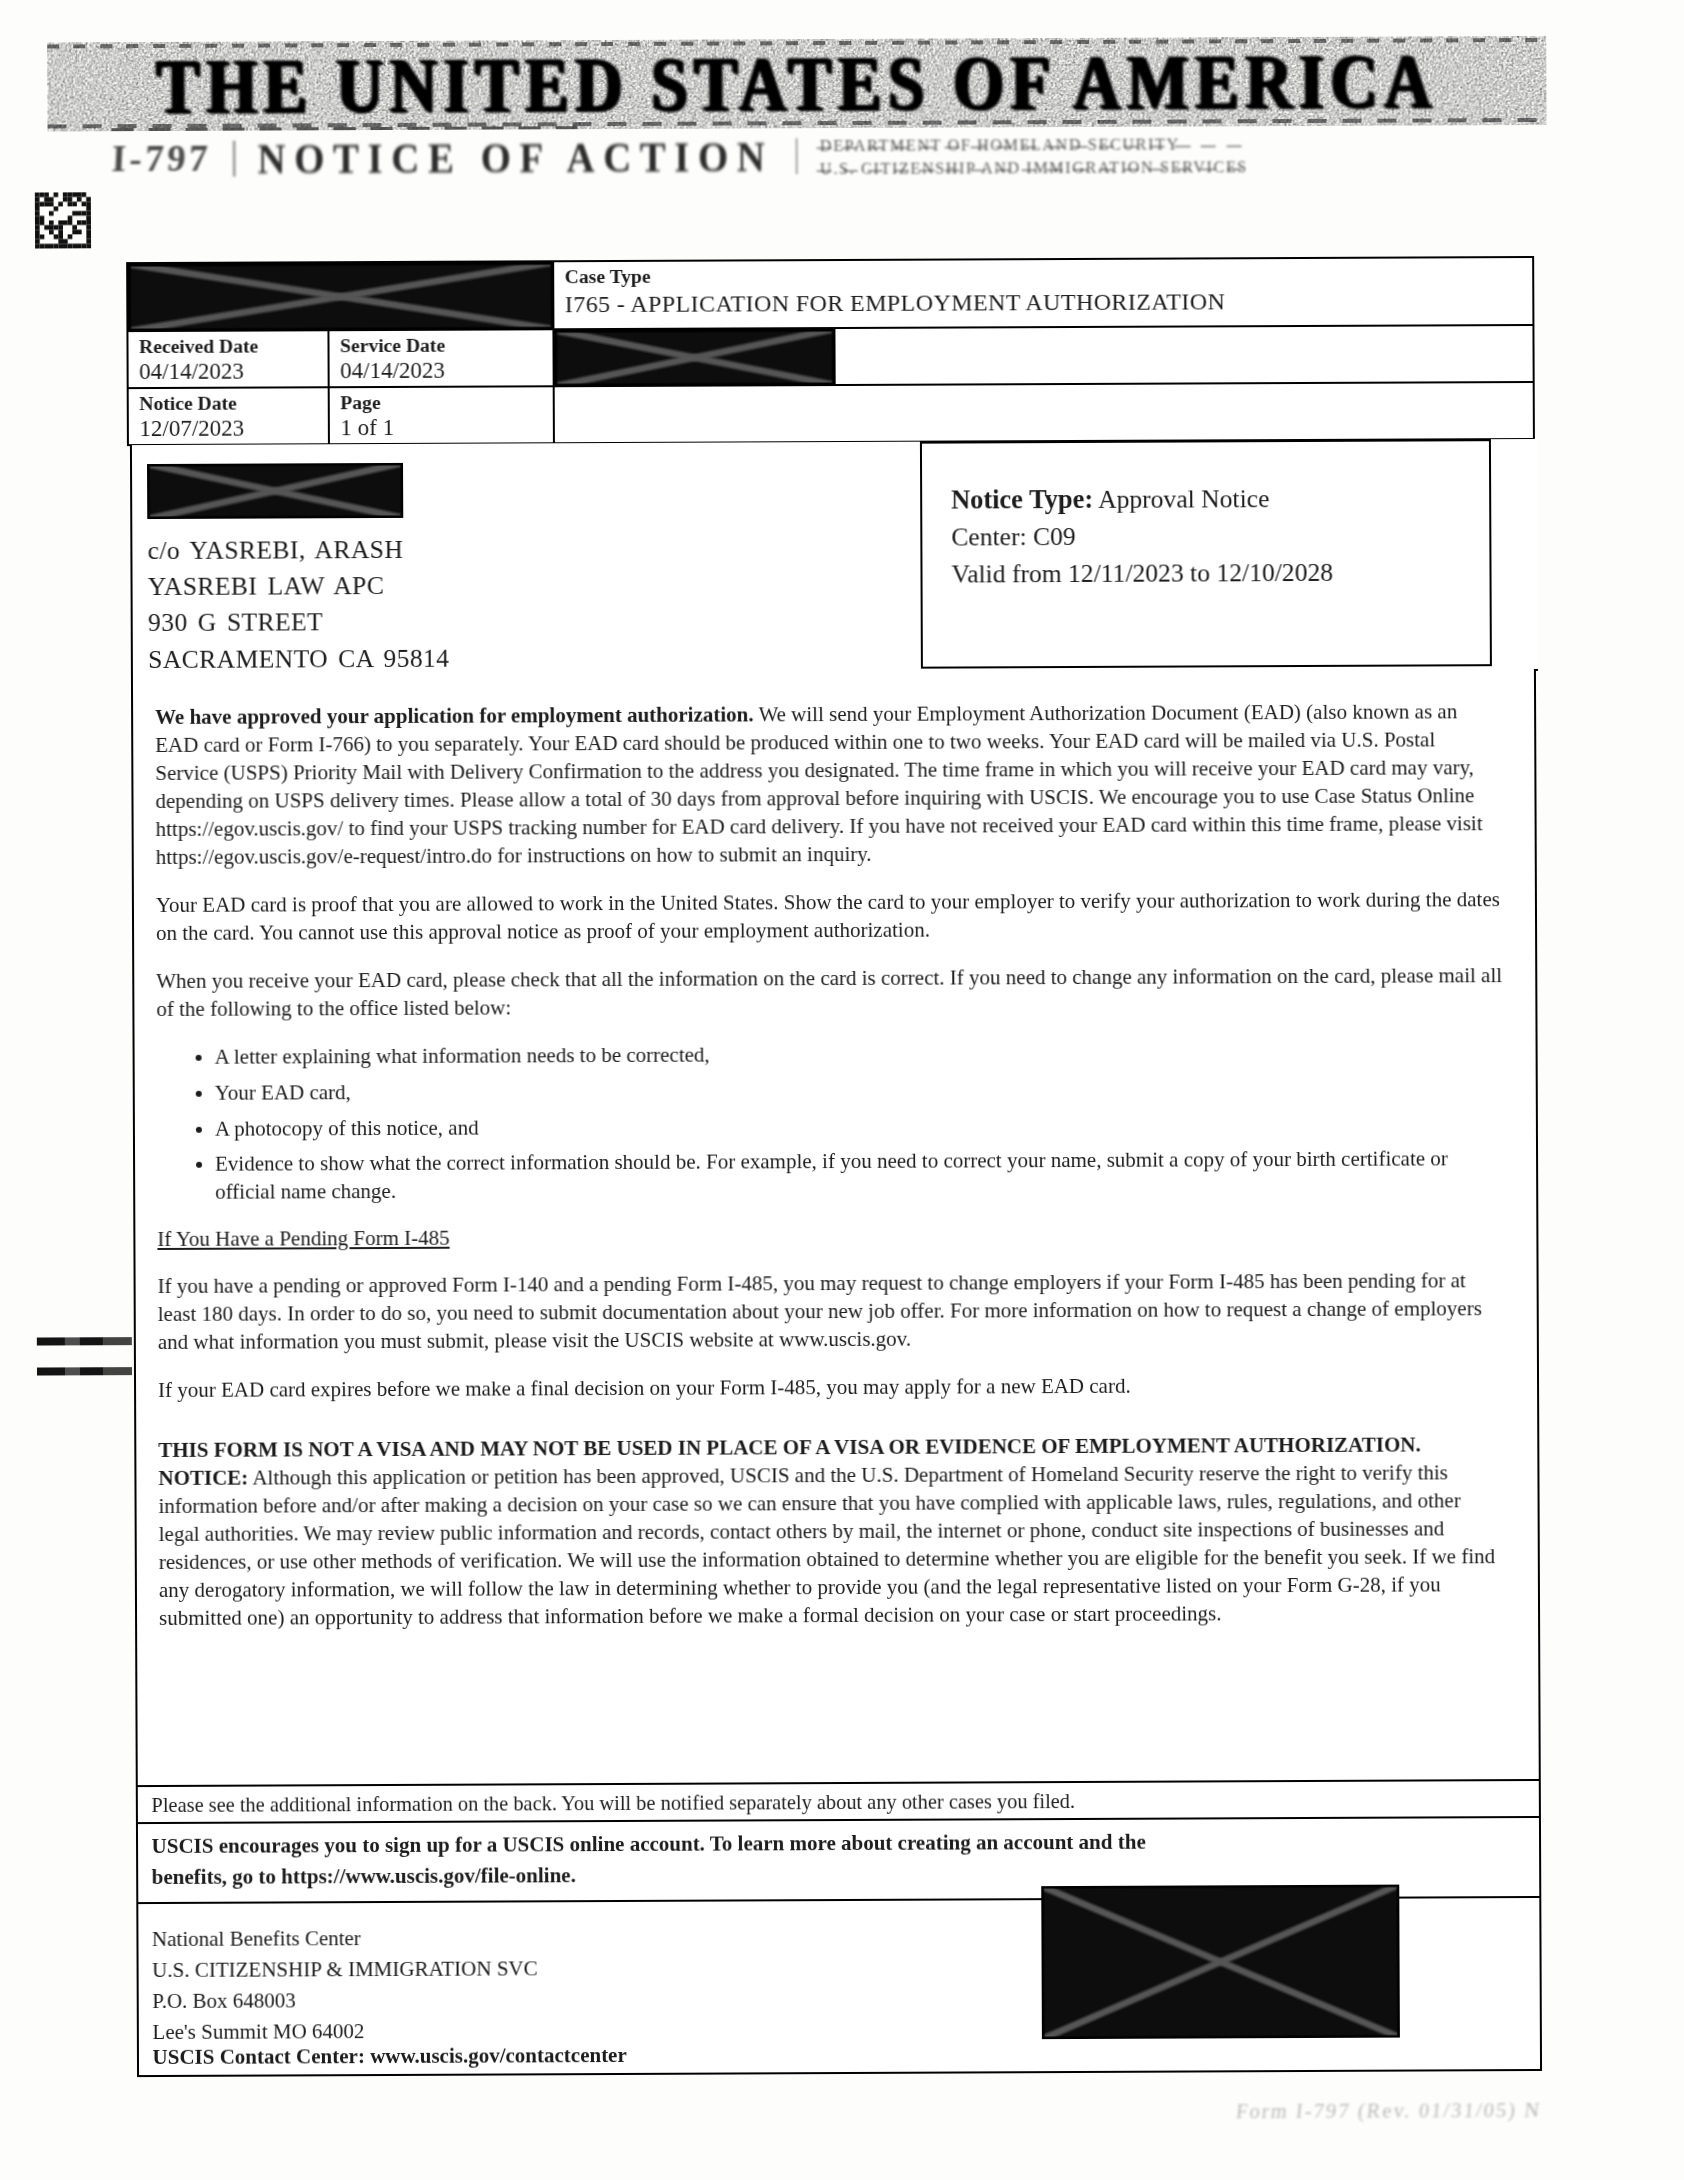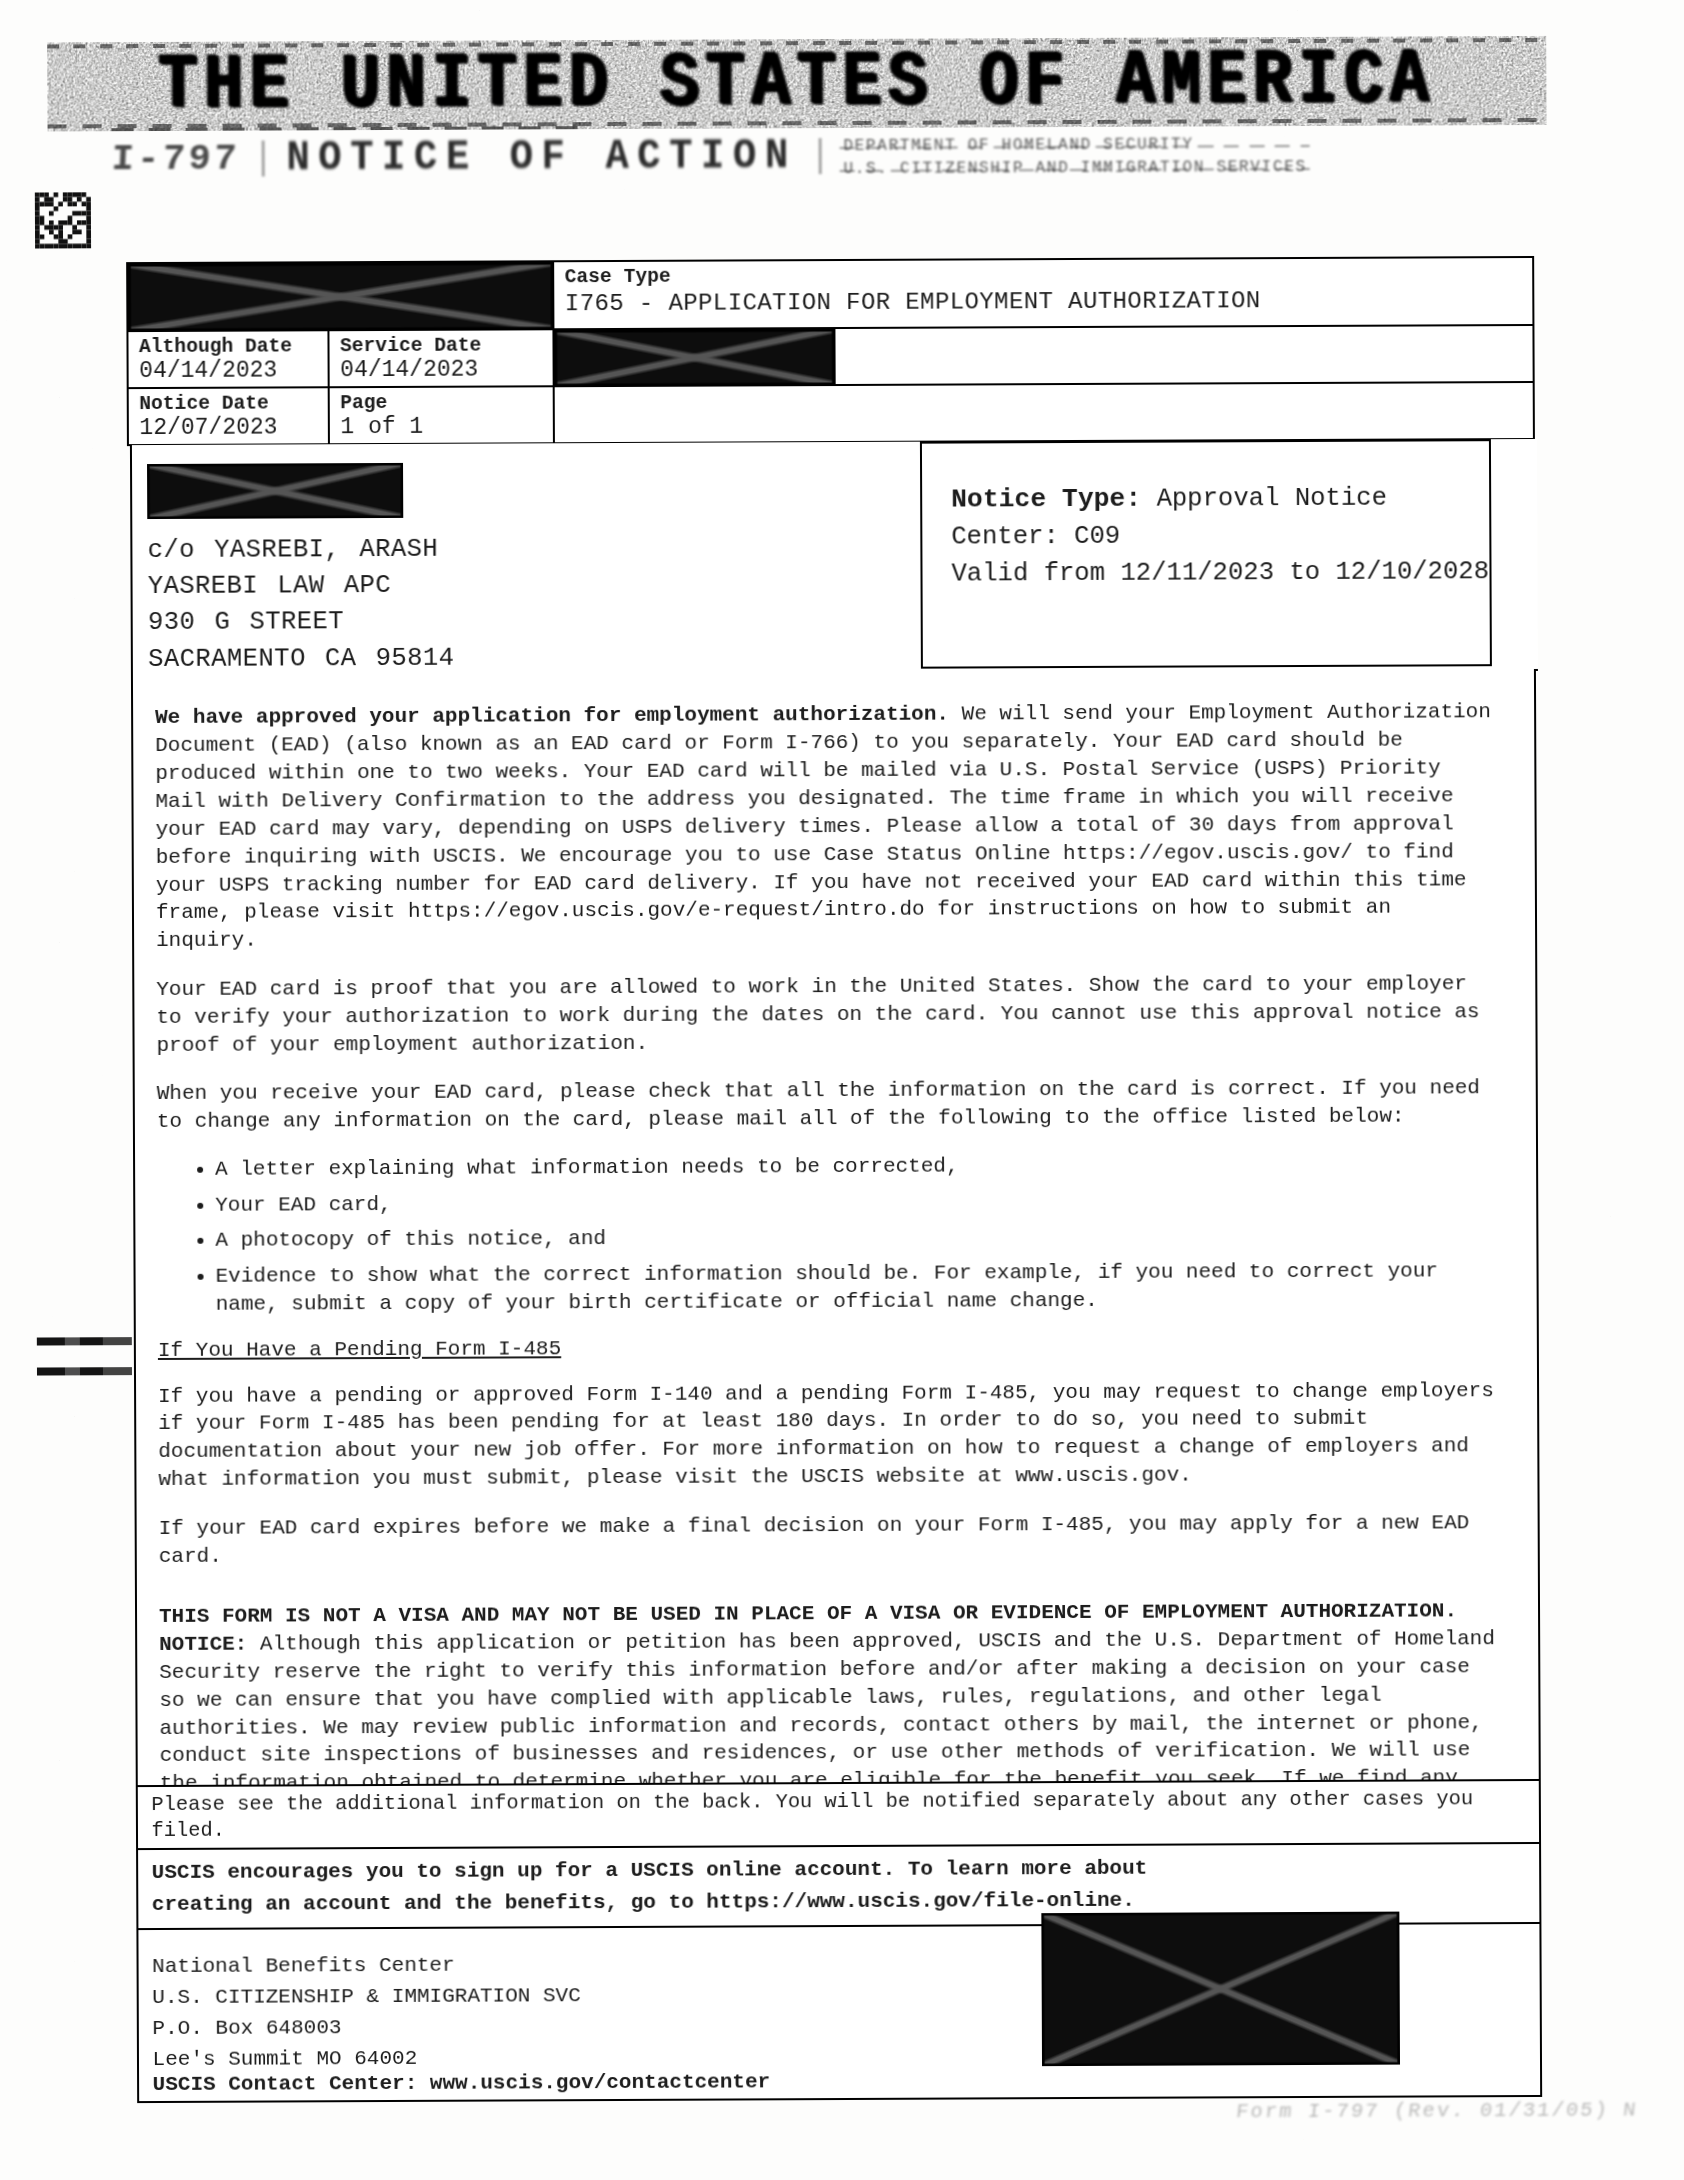--- a/index.html
+++ b/index.html
@@ -1,18 +1,18 @@
 <!DOCTYPE html>
 <html style="font-size:13.6px"><head>
 <meta charset="utf-8">
 <style>
   html,body{margin:0;padding:0;background:#e8e8e8;}
   .page{
     position:relative;width:1685px;height:2181px;background:#fdfdfc;
-    font-family:Liberation Mono, monospace;color:#1c1c1c;
+    font-family:Liberation Serif, serif;color:#1c1c1c;
     overflow:hidden;
   }
   .noise-layer{position:absolute;inset:0;pointer-events:none;}
   .sheet{position:absolute;inset:0;transform:rotate(-0.25deg);transform-origin:50% 0;filter:blur(0.3px);}
 
   
   .banner{position:absolute;left:47px;top:39px;width:1499px;height:89px;display:flex;align-items:center;justify-content:center;overflow:hidden;}
   .banner-noise{position:absolute;inset:0;opacity:.9;}
   .banner-title{
     position:relative;font-weight:700;font-size:66px;letter-spacing:6px;white-space:nowrap;
@@ -233,21 +233,21 @@
     <div class="case-table">
       <div class="cell no-pad span2">
         <div class="xbox fill-x"></div>
       </div>
       <div class="cell span2">
         <div class="lbl">Case Type</div>
         <div class="val case-type-val">I765 - APPLICATION FOR EMPLOYMENT AUTHORIZATION</div>
       </div>
 
       <div class="cell">
-        <div class="lbl">Although Date</div>
+        <div class="lbl">Received Date</div>
         <div class="val">04/14/2023</div>
       </div>
       <div class="cell">
         <div class="lbl">Service Date</div>
         <div class="val">04/14/2023</div>
       </div>
       <div class="cell no-pad">
         <div class="xbox fill-x"></div>
       </div>
       <div class="cell"></div>

